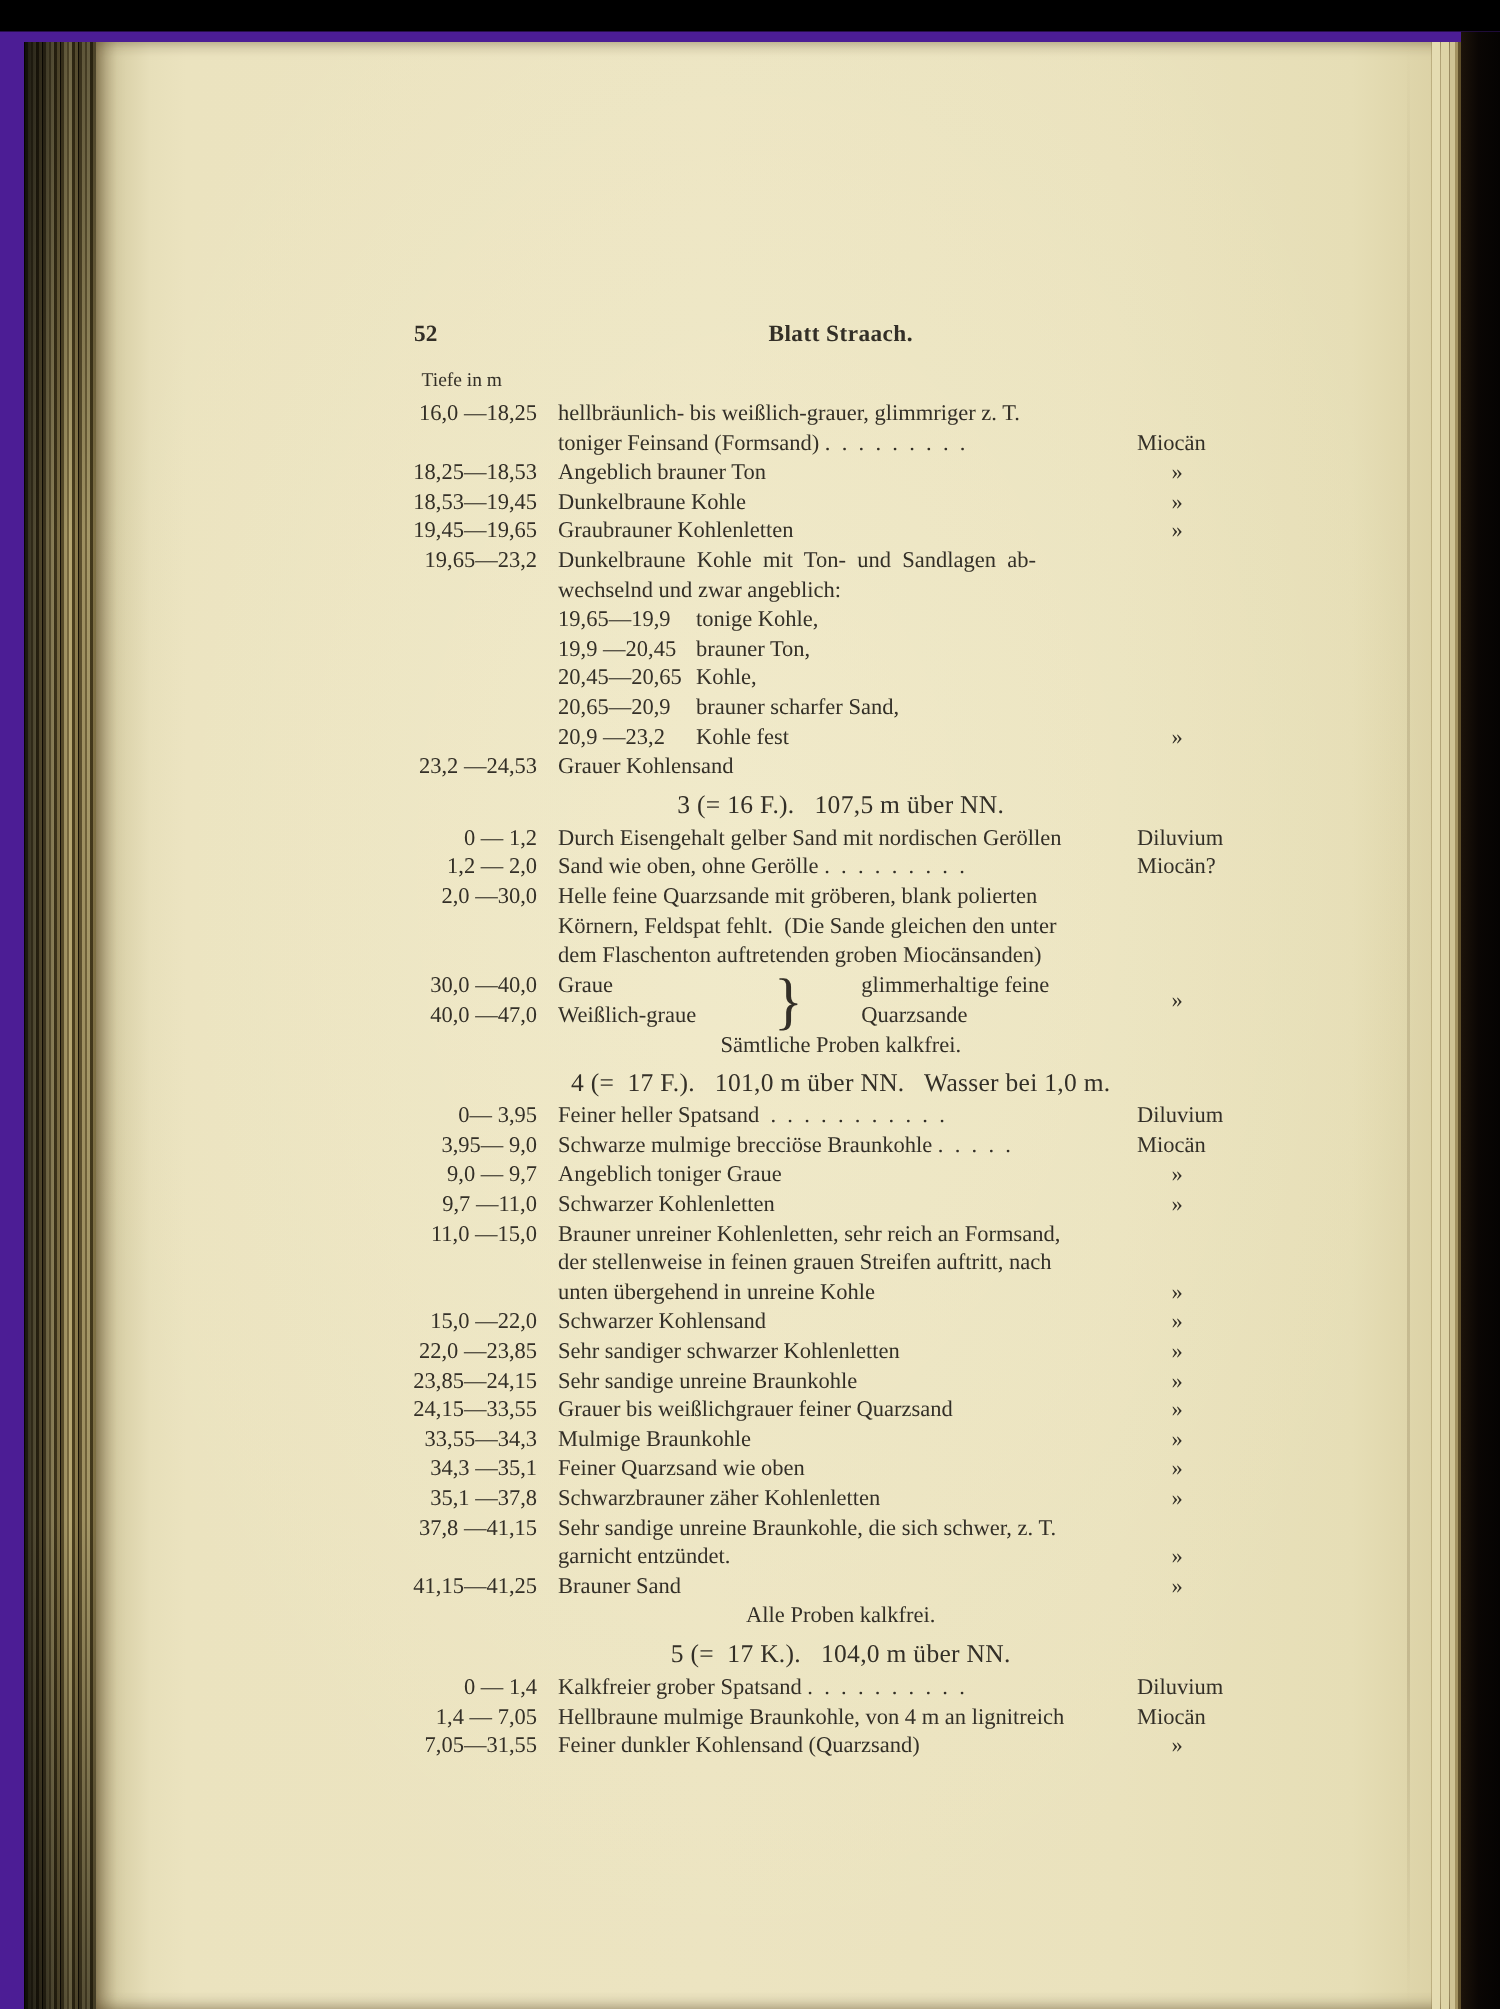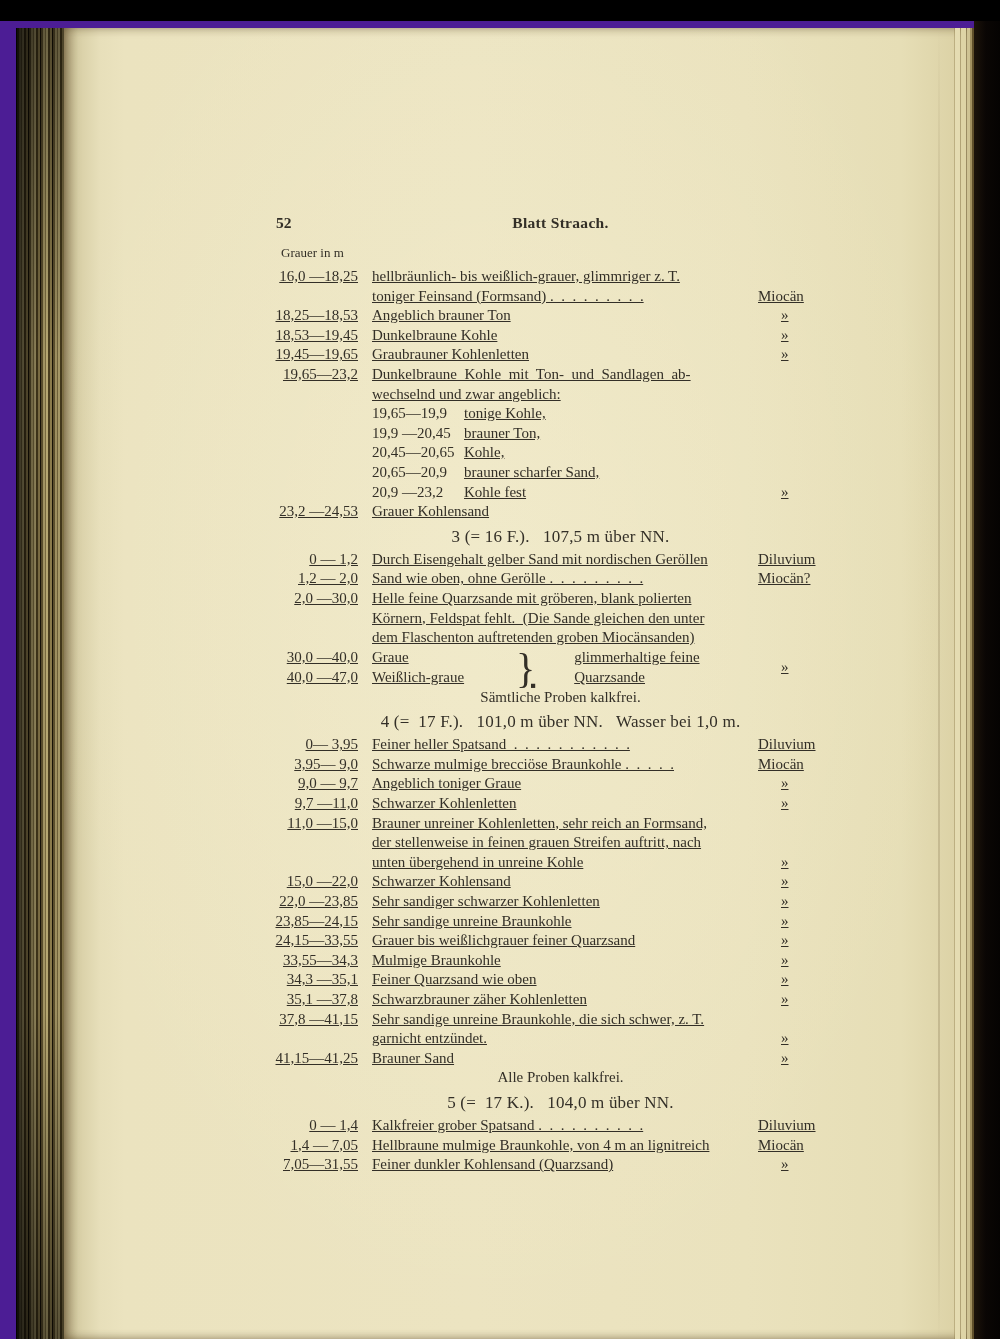--- a/index.html
+++ b/index.html
@@ -50,21 +50,21 @@
     position:relative; margin:185px 0 0 209px; width:575px;
     color:#332f27; font-size:15px; line-height:19.6px;
     text-rendering:optimizeLegibility;
   }
   .pagehead { position:relative; height:22px; font-weight:bold; font-size:15.5px; }
   .pagehead .num { position:absolute; left:3px; }
   .pagehead .title { position:absolute; left:0; right:0; text-align:center; letter-spacing:.3px; }
   .tiefe { margin:10px 0 0 8px; font-size:13px; line-height:16px; }
   #sections { margin-top:6px; }
 
-  .row { display:flex; align-items:baseline; line-height:19.6px;text-decoration:underline; }
+  .row { display:flex; align-items:baseline; line-height:19.6px; }
   .depth { flex:0 0 85px; text-align:right; white-space:pre; }
   .desc { flex:1; margin-left:14px; white-space:pre-wrap; }
   .subdepth { display:inline-block; width:92px; white-space:pre; }
   .stratum { flex:0 0 90px; white-space:pre; }
   .stratum.mark { text-indent:23px; }
   .note { text-align:center; line-height:19.6px; }
   .section-heading { text-align:center; font-size:17px; line-height:23px; margin:3px 0 2px; white-space:pre; letter-spacing:.2px; }
 
   
   .brace-row { align-items:center;gap:30px; }
@@ -79,21 +79,21 @@
 <body>
 
 <div class="scan">
   <div class="page-stack"></div>
   <div class="page">
     <div class="content">
       <div class="pagehead">
         <span class="num">52</span>
         <span class="title">Blatt Straach.</span>
       </div>
-      <div class="tiefe">Grauer in m</div>
+      <div class="tiefe">Tiefe in m</div>
       <div id="sections">
           <div class="row">
             <span class="depth">16,0 —18,25</span>
             <div class="desc">hellbräunlich- bis weißlich-grauer, glimmriger z. T.</div>
             <span class="stratum"></span>
           </div>
           <div class="row">
             <span class="depth"></span>
             <div class="desc">toniger Feinsand (Formsand) .  .  .  .  .  .  .  .  .</div>
             <span class="stratum">Miocän</span>

